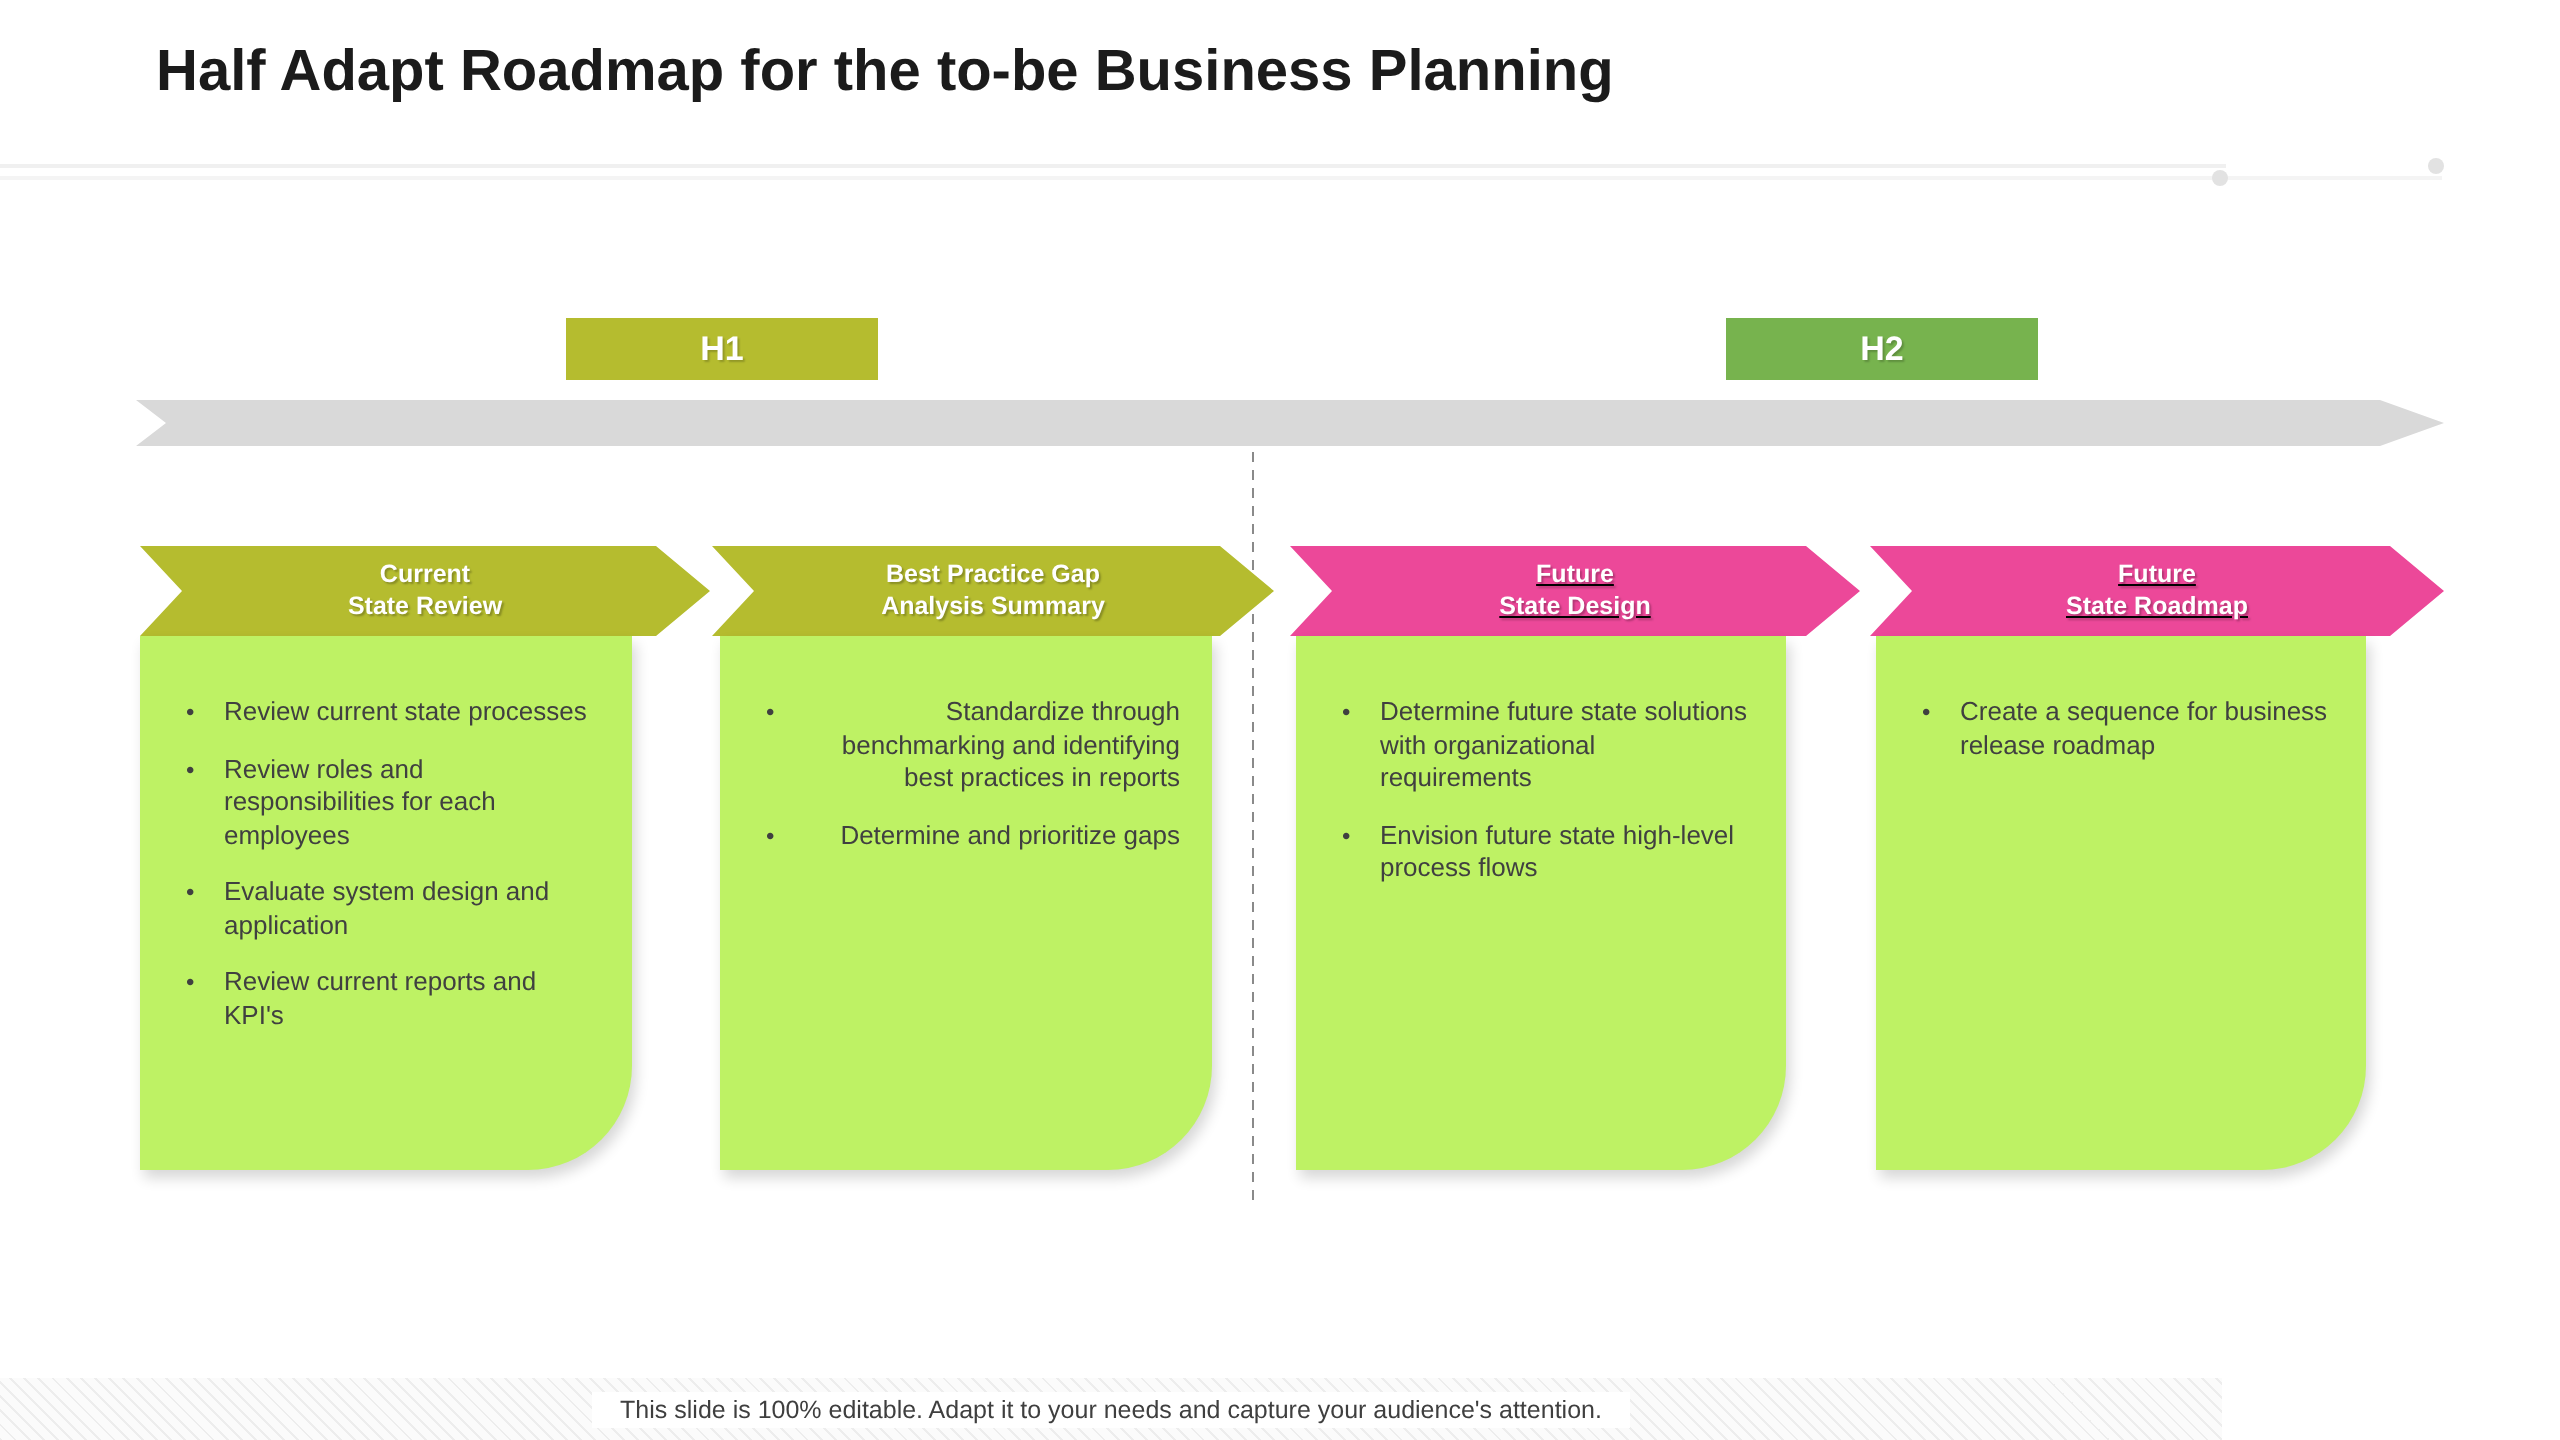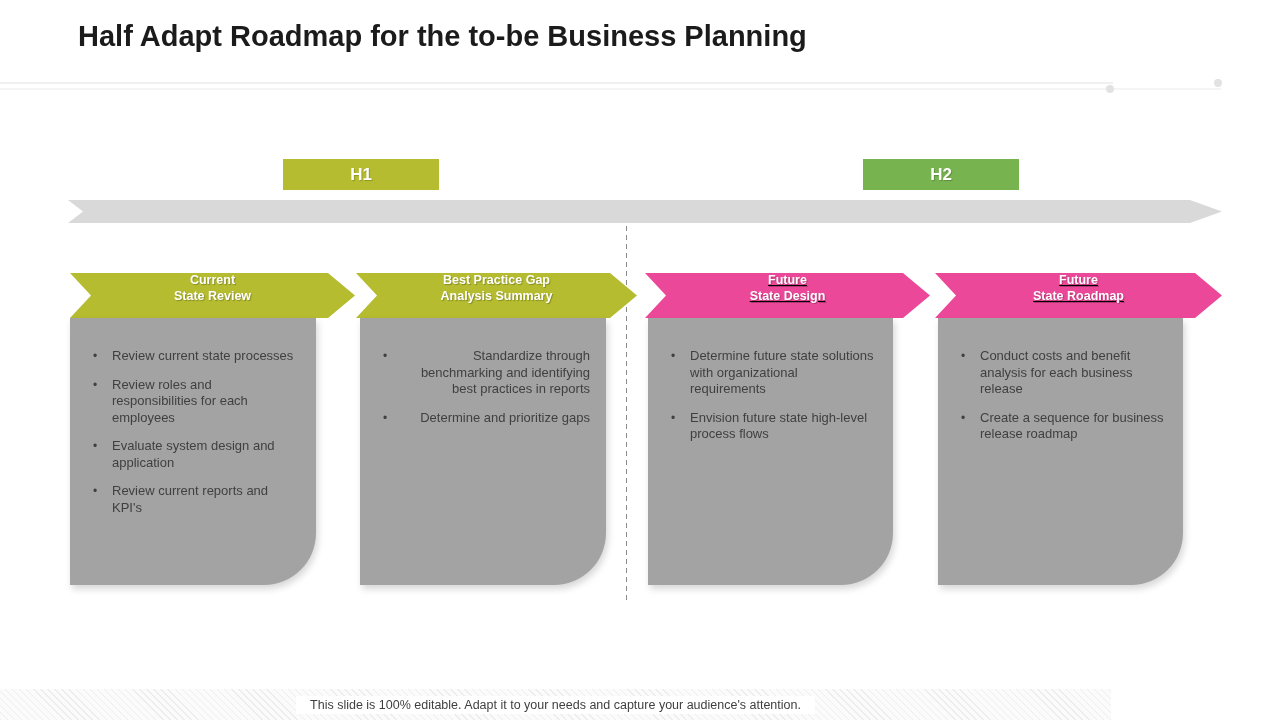--- a/index.html
+++ b/index.html
@@ -34,36 +34,36 @@
     clip-path:polygon(0 0, calc(100% - 32px) 0, 100% 50%, calc(100% - 32px) 100%, 0 100%, 15px 50%);
   }
   
   .divider{
     position:absolute;left:626px;top:226px;width:1px;height:376px;
     background:repeating-linear-gradient(180deg,#8a8a8a 0 5px,transparent 5px 9px);
   }
   
   .banner{
     position:absolute;top:273px;height:45px;
-    display:flex;justify-content:center;
+    display:flex;align-items:center;justify-content:center;
     clip-path:polygon(0 0, calc(100% - 27px) 0, 100% 50%, calc(100% - 27px) 100%, 0 100%, 21px 50%);
   }
   .yg{background:#b5bc2f;}
   .gn{background:#ec4899;text-decoration:underline;}
   .banner-title{
     text-align:center;color:#ffffff;font-weight:bold;font-size:12.5px;line-height:15.5px;
     text-shadow:1px 1px 1px rgba(0,0,0,0.25);
   }
   .b1{left:70px;width:285px;}
   .b2{left:356px;width:281px;}
   .b3{left:645px;width:285px;}
   .b4{left:935px;width:287px;}
   
   .card{
-    position:absolute;top:318px;height:267px;background:#a3a3a3;
+    position:absolute;top:318px;height:267px;background:#bef264;
     border-bottom-right-radius:52px;
     box-shadow:2px 4px 7px rgba(0,0,0,0.16);
     box-sizing:border-box;padding:30px 16px 0 20px;
   }
   .c1{left:70px;width:246px;}
   .c2{left:360px;width:246px;text-align:right;}
   .c3{left:648px;width:245px;}
   .c4{left:938px;width:245px;}
   .card ul{list-style:none;margin:0;padding:0;}
   .card li{
@@ -146,21 +146,20 @@
     </ul>
   </div>
   <div class="card c3">
     <ul>
       <li><span>Determine future state solutions with organizational requirements</span></li>
       <li><span>Envision future state high-level process flows</span></li>
     </ul>
   </div>
   <div class="card c4">
     <ul>
-      <li><span>Conduct costs and benefit analysis for each business release</span></li>
       <li><span>Create a sequence for business release roadmap</span></li>
     </ul>
   </div>
 
   <div class="footer-bar">
     <span class="footer-text">This slide is 100% editable. Adapt it to your needs and capture your audience's attention.</span>
   </div>
 
 </div>
 

